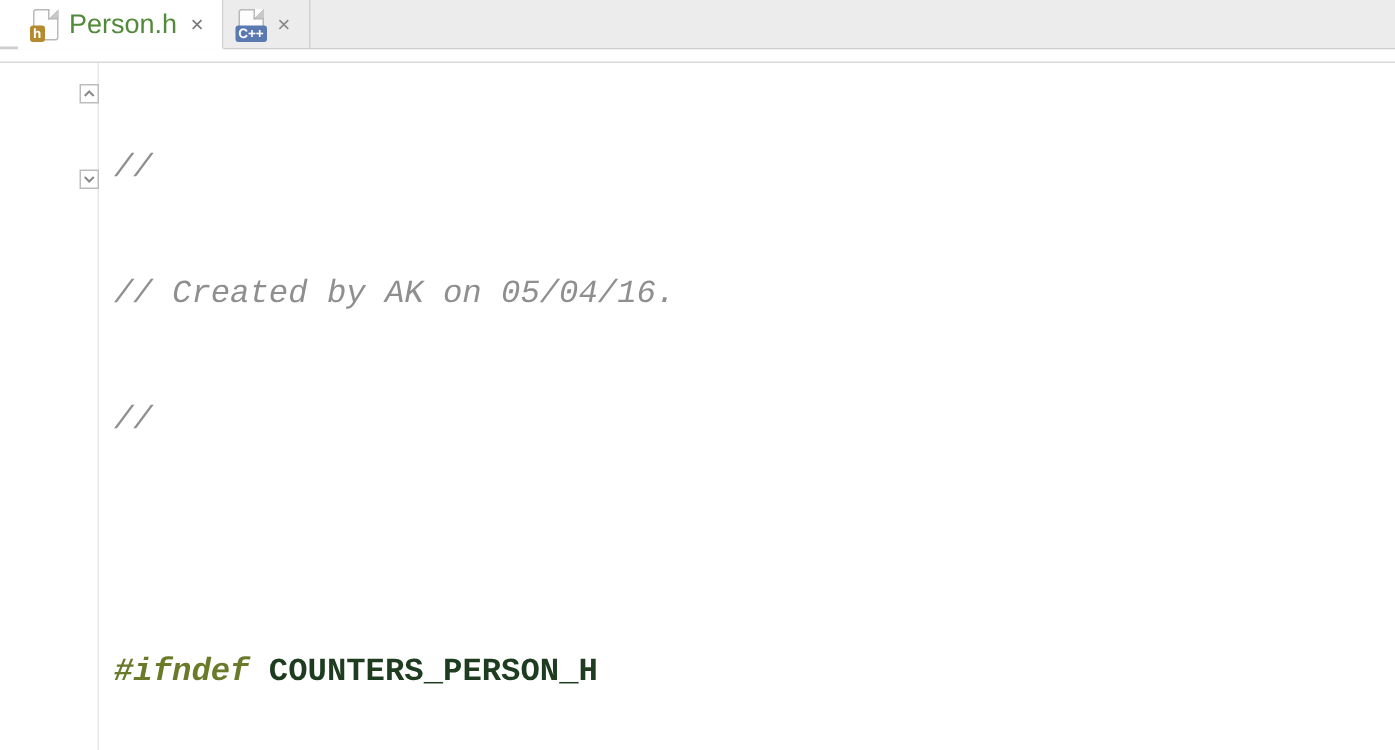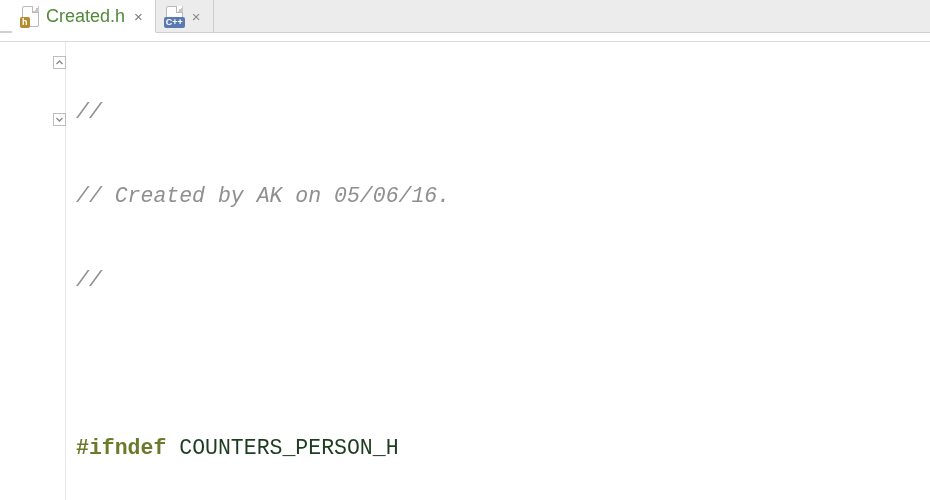--- a/index.html
+++ b/index.html
@@ -117,35 +117,35 @@
     line-height: 28px;
     white-space: pre;
     position: relative;
   }
   .code .line {
     height: 28px;
     display: flex;
     align-items: baseline;
   }
   .comment { color: #8f8f8f; font-style: italic; }
-  .pp      { color: #6a7a2b; font-weight: 700; }
-  .macro   { color: #1e3d20; font-weight: 400; }
+  .pp      { color: #6a7a2b; font-weight: 700; font-style: italic; }
+  .macro   { color: #1e3d20; font-weight: 700; }
   .line > * { position: relative; z-index: 1; }
 </style>
 </head>
 <body>
 
 <div class="tab-bar">
   <div class="tab-bar-lead"></div>
 
   <div class="tab active">
     <span class="file-icon">
       <span class="badge badge-h">h</span>
     </span>
-    <span>Created.h</span>
+    <span>Person.h</span>
     <span class="tab-close">×</span>
   </div>
 
   <div class="tab">
     <span class="file-icon">
       <span class="badge badge-cpp">C++</span>
     </span>
     <span class="tab-close">×</span>
   </div>
 </div>
@@ -161,21 +161,21 @@
     </div>
     <div class="fold-marker" style="top:71px">
       <svg width="9" height="9" viewBox="0 0 9 9">
           <path d="M1.5 3 L4.5 6 L7.5 3" stroke="#8a8a8a" stroke-width="1.4" fill="none"></path>
         </svg>
     </div>
   </div>
 
   <div class="code">
     <div class="line"><span class="comment">//</span></div>
-    <div class="line"><span class="comment">// Created by AK on 05/06/16.</span></div>
+    <div class="line"><span class="comment">// Created by AK on 05/04/16.</span></div>
     <div class="line"><span class="comment">//</span></div>
     <div class="line"><span></span></div>
     <div class="line"><span class="pp">#ifndef</span><span>&nbsp;</span><span class="macro">COUNTERS_PERSON_H</span></div>
     
     
     
     
     
     
   </div>

